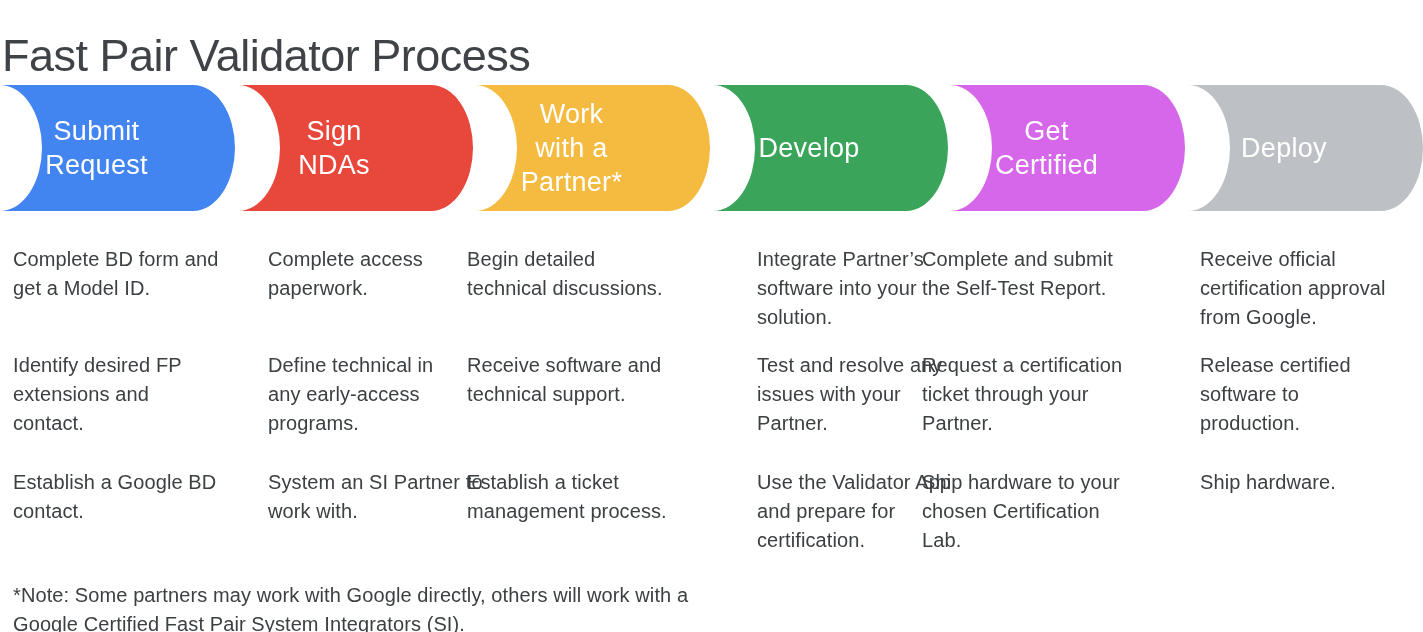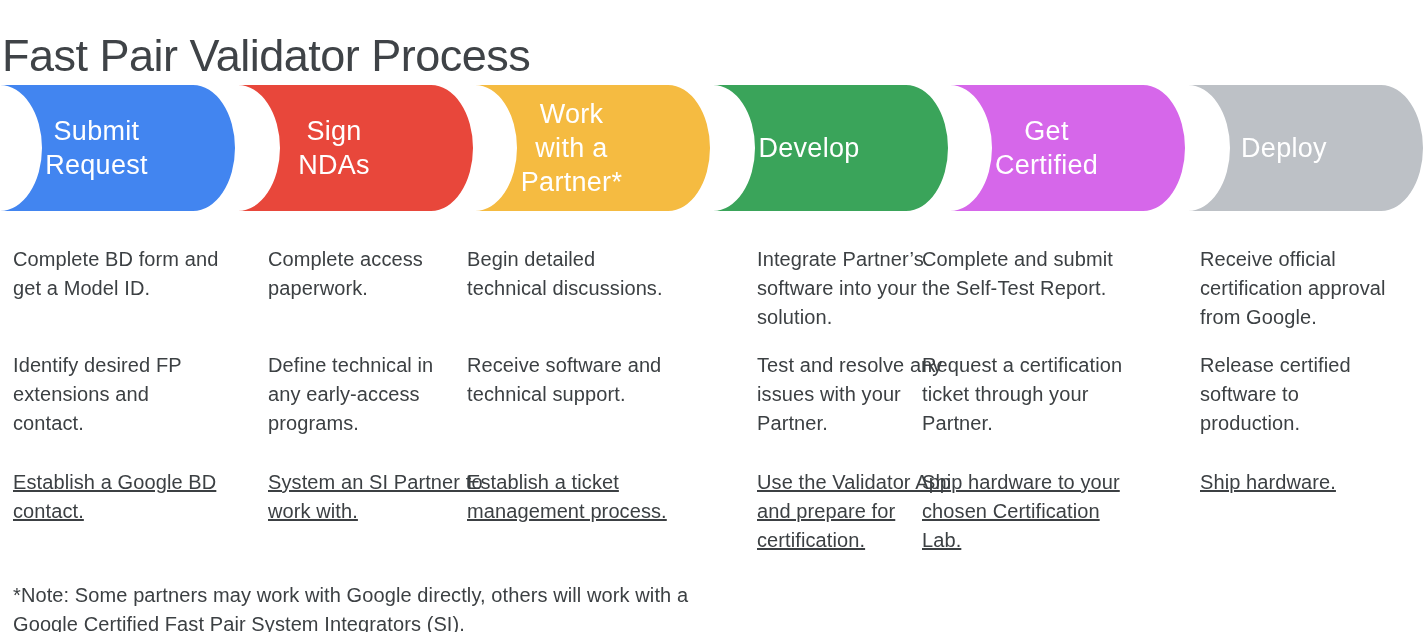--- a/index.html
+++ b/index.html
@@ -29,21 +29,21 @@
     position:absolute;left:13px;top:581px;width:780px;
     font-size:20px;line-height:29px;color:#3c4043;letter-spacing:0.1px;
     white-space:pre-line;
   }
   
   .sx0{left:0px;} .sx1{left:237.5px;} .sx2{left:475px;}
   .sx3{left:712.5px;} .sx4{left:950px;} .sx5{left:1187.5px;}
   
   .cx0{left:13px;} .cx1{left:268px;} .cx2{left:467px;}
   .cx3{left:725px;margin-left:32px;} .cx4{left:922px;} .cx5{left:1200px;}
-  .r0{top:245px;} .r1{top:351px;} .r2{top:468px;text-decoration:underline;}
+  .r0{top:245px;} .r1{top:351px;} .r2{top:468px;}
 </style>
 </head>
 <body>
 
 <h1 class="page-title">Fast Pair Validator Process</h1>
 
 <svg class="stage-shape sx0" viewBox="0 0 235 126" aria-hidden="true">
   <path d="M0 0H193A42 63 0 0 1 193 126H0A42 63 0 0 0 0 0Z" fill="#4285f0"></path>
 </svg>
 <div class="stage-label sx0">Submit

